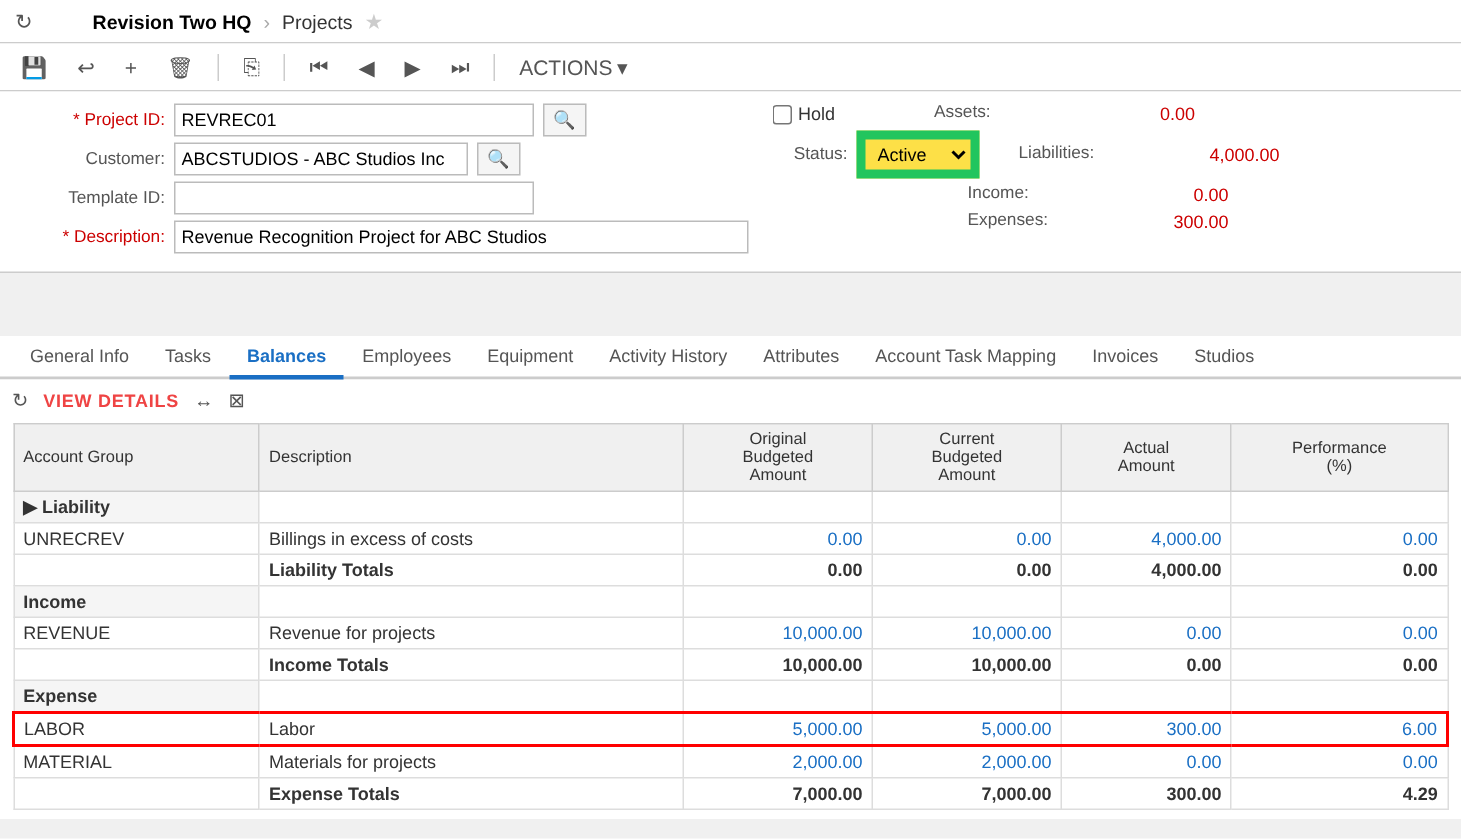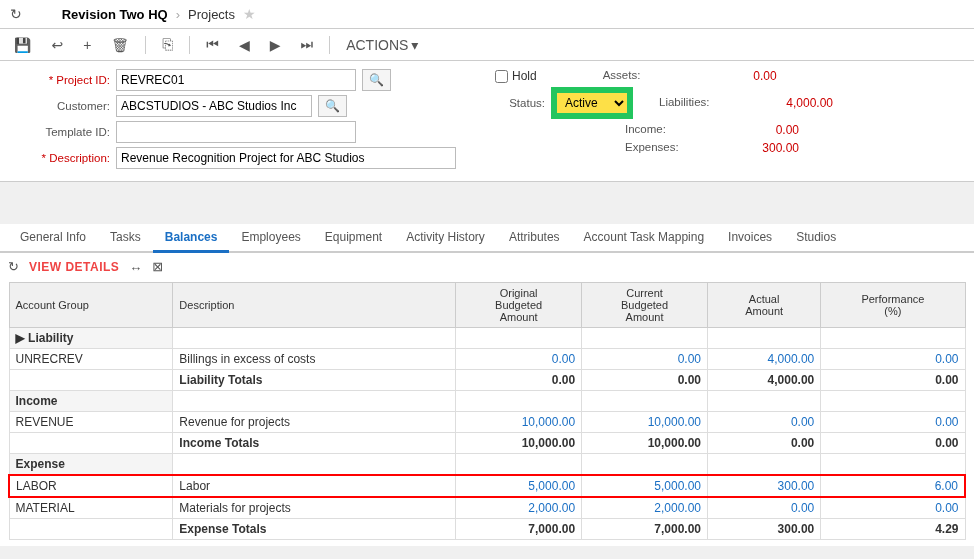--- a/index.html
+++ b/index.html
@@ -236,21 +236,21 @@
         <span class="form-label">Customer:</span>
         <input class="form-input form-input-wide" type="text" value="ABCSTUDIOS - ABC Studios Inc" style="width: 196px;">
         <button class="form-search-btn">🔍</button>
       </div>
       <div class="form-row">
         <span class="form-label">Template ID:</span>
         <input class="form-input form-input-wide" type="text" value="" style="">
       </div>
       <div class="form-row">
         <span class="form-label required">Description:</span>
-        <input class="form-input" type="text" value="Revenue Recognition Project for ABC Studios" style="width: 340px;">
+        <input class="form-input" type="text" value="Revenue Recognition Project for ABC Studios" style="width: 383px;">
       </div>
     </div>
     <div class="form-right">
       <div class="form-row">
         <div class="hold-row">
           <input type="checkbox" style="">
           <span>Hold</span>
         </div>
         <div style="margin-left: 60px;" class="right-row">
           <span class="right-label">Assets:</span>

